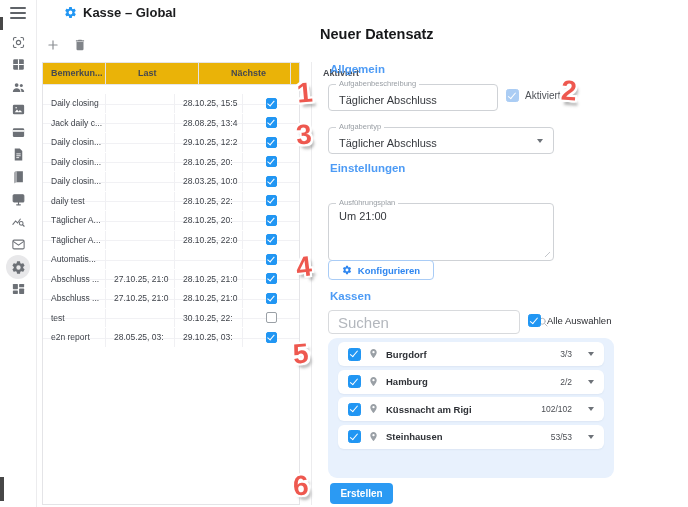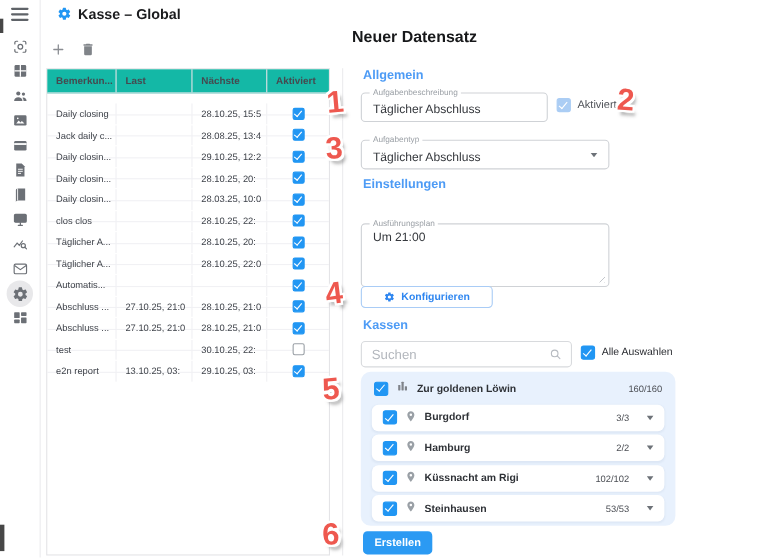--- a/index.html
+++ b/index.html
@@ -11,29 +11,29 @@
   
   .sidebar{position:absolute;left:0;top:0;width:36px;height:507px;border-right:1px solid #ececee;background:#fff;}
   .menu-btn{position:absolute;left:10px;top:7px;width:16px;height:12px;display:flex;flex-direction:column;justify-content:space-between;cursor:pointer;}
   .menu-btn span{height:1.8px;background:#5f6368;border-radius:1px;}
   .side-icons{position:absolute;left:0;top:30px;width:36px;display:flex;flex-direction:column;align-items:center;}
   .side-ic{width:24px;height:24px;display:flex;align-items:center;justify-content:center;margin-bottom:-1.5px;border-radius:50%;flex:none;}
   .side-ic svg{width:15px;height:15px;}
   .side-ic.active{background:#e8e8ea;}
   .edge-mark{position:absolute;background:#474747;}
   
-  .app-header{position:absolute;left:52px;top:5px;display:flex;align-items:center;gap:6px;}
+  .app-header{position:absolute;left:64px;top:5px;display:flex;align-items:center;gap:6px;}
   .app-header svg{width:13px;height:13px;}
   .app-title{font-size:13px;font-weight:700;color:#1b1c1e;}
   .toolbar{position:absolute;left:45px;top:37px;display:flex;align-items:center;gap:12px;}
   .tool-ic{width:15px;height:15px;display:flex;align-items:center;justify-content:center;cursor:pointer;}
   .tool-ic svg{width:14px;height:14px;}
   
   .table{position:absolute;left:42px;top:62px;width:258px;height:443px;border:1px solid #e4e4e7;background:#fff;box-sizing:border-box;}
-  .thead{display:flex;height:21px;background:#14b8a6;border-bottom:1px solid #e6e6e9;}
+  .thead{display:flex;height:21px;background:#eab308;border-bottom:1px solid #e6e6e9;gap:24px;}
   .th{font-size:9px;font-weight:700;color:#46494f;line-height:21px;padding-left:8px;box-sizing:border-box;border-right:1px solid #e3e3e7;}
   .th:last-child{border-right:none;}
   .trow{display:flex;height:18.5px;border-bottom:1px solid #f1f1f4;align-items:center;}
   .tc{font-size:8.5px;color:#3f434a;padding-left:8px;box-sizing:border-box;white-space:nowrap;overflow:hidden;border-right:1px solid #f0f0f3;height:100%;display:flex;align-items:center;margin-top:18px;}
   .c1{width:63px;flex:none;}
   .c2{width:69px;flex:none;}
   .c3{width:68px;flex:none;}
   .c4{flex:1;border-right:none;justify-content:center;padding-left:0;}
   
   .cb{width:13px;height:13px;border-radius:2.5px;border:1.4px solid #9aa0a6;background:#fff;box-sizing:border-box;position:relative;flex:none;cursor:pointer;}
@@ -50,21 +50,21 @@
   .ffield{position:absolute;border:1px solid #cfd2d6;border-radius:4px;background:#fff;box-sizing:border-box;}
   .flabel{position:absolute;top:-5px;left:7px;background:#fff;padding:0 3px;font-size:7.5px;color:#9ba0a6;line-height:1;white-space:nowrap;}
   .fvalue{position:absolute;left:10px;top:9px;font-size:11px;color:#35383d;white-space:nowrap;}
   .caret{width:0;height:0;border-left:3.5px solid transparent;border-right:3.5px solid transparent;border-top:4.5px solid #6d7278;position:absolute;}
   .resize-grip{position:absolute;right:3px;bottom:3px;width:8px;height:8px;background:repeating-linear-gradient(135deg,#c3c6cb 0 1px,transparent 1px 3.6px);clip-path:polygon(100% 0,100% 100%,0 100%);}
   .cb-row{position:absolute;display:flex;align-items:center;gap:6px;}
   .cb-label{font-size:10px;color:#4f5258;}
   .btn-outline{position:absolute;display:flex;align-items:center;justify-content:center;gap:6px;border:1px solid #a9ccf6;border-radius:4px;background:#fff;color:#2e86f0;font-size:9.5px;font-weight:700;cursor:pointer;box-sizing:border-box;}
   .btn-outline svg{width:10px;height:10px;}
   .search-field{position:absolute;border:1px solid #d8dadd;border-radius:4px;background:#fff;box-sizing:border-box;display:flex;align-items:center;}
-  .search-field input{border:none;outline:none;background:transparent;flex:1;font-size:12px;color:#35383d;padding:0 0 0 9px;font-family:inherit;}
+  .search-field input{border:none;outline:none;background:transparent;flex:1;font-size:15px;color:#35383d;padding:0 0 0 9px;font-family:inherit;}
   .search-field input::placeholder{color:#b3b7bd;}
   .search-field svg{width:12px;height:12px;margin-right:8px;flex:none;}
   .group-box{position:absolute;left:16px;top:338px;width:286px;height:140px;background:#e8f1fd;border-radius:9px;display:flex;flex-direction:column;box-sizing:border-box;padding:4px 10px;gap:3.5px;}
   .group-head{height:22px;display:flex;align-items:center;gap:7px;padding:0 2px;flex:none;}
   .group-name{font-size:9.5px;font-weight:700;color:#2e3136;}
   .loc-row{height:24px;background:#fff;border-radius:6px;display:flex;align-items:center;gap:7px;padding:0 10px;flex:none;box-shadow:0 1px 2px rgba(30,60,110,.06);cursor:pointer;}
   .loc-name{font-size:9.5px;font-weight:600;color:#2e3136;}
   .count{margin-left:auto;font-size:8.5px;color:#4b4e54;}
   .loc-caret{width:0;height:0;border-left:3.2px solid transparent;border-right:3.2px solid transparent;border-top:4px solid #6d7278;margin-left:9px;}
   .btn-primary{position:absolute;left:18px;top:483px;width:63px;height:21px;background:#2b9af3;border:none;border-radius:4px;color:#fff;font-size:10px;font-weight:700;display:flex;align-items:center;justify-content:center;cursor:pointer;font-family:inherit;}
@@ -226,21 +226,21 @@
   </div>
   <div class="trow">
     <div class="tc c1">Daily closin...</div>
     <div class="tc c2"></div>
     <div class="tc c3">28.03.25, 10:0</div>
     <div class="tc c4">
         <span class="cb cb-sm checked"></span>
       </div>
   </div>
   <div class="trow">
-    <div class="tc c1">clos clos</div>
+    <div class="tc c1">daily test</div>
     <div class="tc c2"></div>
     <div class="tc c3">28.10.25, 22:</div>
     <div class="tc c4">
         <span class="cb cb-sm checked"></span>
       </div>
   </div>
   <div class="trow">
     <div class="tc c1">Täglicher A...</div>
     <div class="tc c2"></div>
     <div class="tc c3">28.10.25, 20:</div>
@@ -283,21 +283,21 @@
   <div class="trow">
     <div class="tc c1">test</div>
     <div class="tc c2"></div>
     <div class="tc c3">30.10.25, 22:</div>
     <div class="tc c4">
         <span class="cb cb-sm"></span>
       </div>
   </div>
   <div class="trow">
     <div class="tc c1">e2n report</div>
-    <div class="tc c2">13.10.25, 03:</div>
+    <div class="tc c2">28.05.25, 03:</div>
     <div class="tc c3">29.10.25, 03:</div>
     <div class="tc c4">
         <span class="cb cb-sm checked"></span>
       </div>
   </div>
 </div>
 
 <div class="panel-divider"></div>
 <div class="panel">
   <div class="panel-title">Neuer Datensatz</div>
@@ -320,21 +320,21 @@
   </div>
 
   <div class="sec-head" style="left:18px;top:162px;">Einstellungen</div>
 
   <div class="ffield" style="left:16px;top:203px;width:226px;height:58px;">
     <span class="flabel">Ausführungsplan</span>
     <span class="fvalue" style="top:6px;">Um 21:00</span>
     <span class="resize-grip"></span>
   </div>
 
-  <div class="btn-outline" style="left:16px;top:260px;width:120px;height:20px;">
+  <div class="btn-outline" style="left:16px;top:260px;width:106px;height:20px;">
     <svg viewBox="0 0 24 24">
         <path fill="#2e86f0" fill-rule="evenodd" d="M12 15.5A3.5 3.5 0 108.5 12a3.5 3.5 0 003.5 3.5zm7.43-2.53c.04-.32.07-.64.07-.97s-.03-.66-.07-1l2.11-1.63a.5.5 0 00.12-.64l-2-3.46a.5.5 0 00-.61-.22l-2.49 1a7.3 7.3 0 00-1.69-1l-.38-2.65A.5.5 0 0014 2h-4a.5.5 0 00-.49.42l-.38 2.65a7.3 7.3 0 00-1.69 1l-2.49-1a.5.5 0 00-.61.22l-2 3.46a.5.5 0 00.12.64L4.57 11c-.04.34-.07.67-.07 1s.03.65.07.97l-2.11 1.66a.5.5 0 00-.12.64l2 3.46c.14.24.42.34.61.22l2.49-1c.52.4 1.08.74 1.69 1l.38 2.65A.5.5 0 0010 22h4a.5.5 0 00.49-.42l.38-2.65a7.3 7.3 0 001.69-1l2.49 1c.2.1.47 0 .61-.22l2-3.46a.5.5 0 00-.12-.64z"></path>
       </svg>
     <span>Konfigurieren</span>
   </div>
 
   <div class="sec-head" style="left:18px;top:290px;">Kassen</div>
 
   <div class="search-field" style="left:16px;top:310px;width:192px;height:24px;">
     <input type="text" placeholder="Suchen" style="">
@@ -342,32 +342,20 @@
         <circle cx="10.5" cy="10.5" r="6"></circle>
         <path d="M15.5 15.5L20 20"></path>
       </svg>
   </div>
   <div class="cb-row" style="left:216px;top:314px;">
     <span class="cb checked"></span>
     <span class="cb-label" style="font-size:9.5px;color:#2c2e33;">Alle Auswahlen</span>
   </div>
 
   <div class="group-box">
-    <div class="group-head">
-      <span class="cb checked"></span>
-      <span class="bars-ic">
-        <svg viewBox="0 0 24 24" fill="#7f838a">
-            <rect x="4" y="10" width="4" height="10" rx="0.8"></rect>
-            <rect x="10" y="4" width="4" height="16" rx="0.8"></rect>
-            <rect x="16" y="12.5" width="4" height="7.5" rx="0.8"></rect>
-          </svg>
-      </span>
-      <span class="group-name">Zur goldenen Löwin</span>
-      <span class="count">160/160</span>
-    </div>
     <div class="loc-row">
       <span class="cb checked"></span>
       <span class="pin-ic"><svg viewBox="0 0 24 24">
             <path fill="#9aa0a6" fill-rule="evenodd" d="M12 2C8.1 2 5 5.1 5 9c0 5.2 7 13 7 13s7-7.8 7-13c0-3.9-3.1-7-7-7zm0 9.5a2.5 2.5 0 110-5 2.5 2.5 0 010 5z"></path>
           </svg></span>
       <span class="loc-name">Burgdorf</span>
       <span class="count">3/3</span>
       <span class="loc-caret"></span>
     </div>
     <div class="loc-row">

